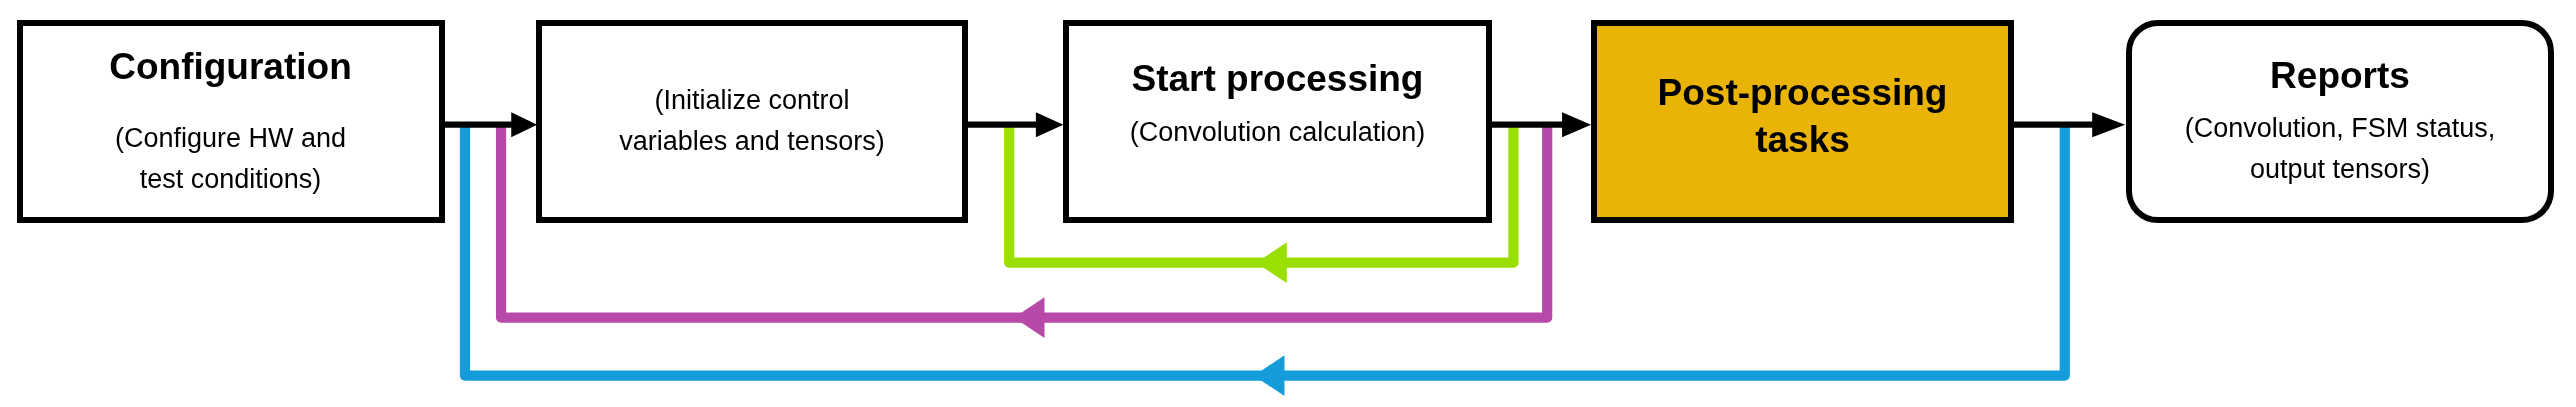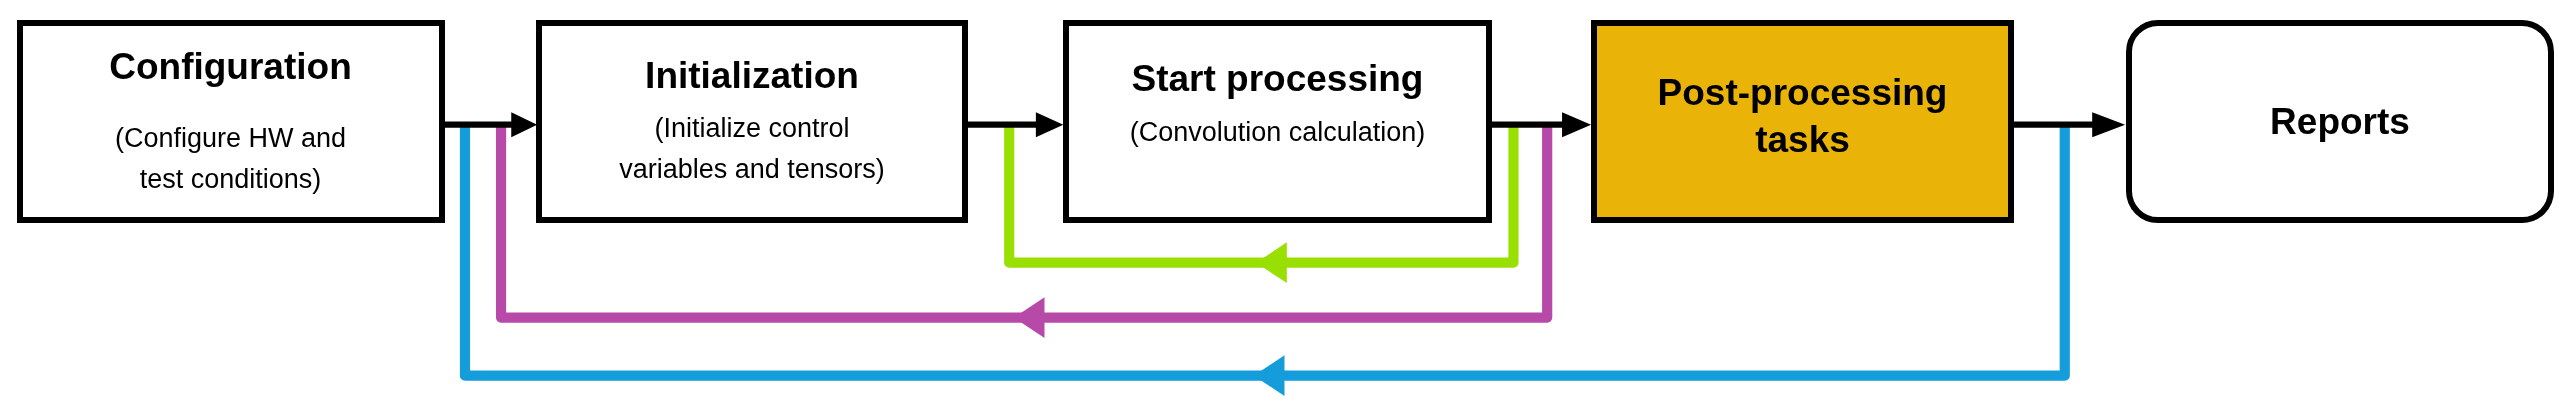--- a/index.html
+++ b/index.html
@@ -100,34 +100,35 @@
     </g>
   </svg>
 
   <div class="node" id="node-configuration" style="border-color: rgb(0, 0, 0); background: rgb(255, 255, 255); color: rgb(0, 0, 0);">
     <div class="title">Configuration</div>
     <div class="subtitle">(Configure HW and
 test conditions)</div>
   </div>
 
   <div class="node" id="node-initialization" style="border-color: rgb(0, 0, 0); background: rgb(255, 255, 255); color: rgb(0, 0, 0);">
-    <div class="title">Initialization</div>
     <div class="subtitle">(Initialize control
 variables and tensors)</div>
   </div>
 
   <div class="node" id="node-start-processing" style="border-color: rgb(0, 0, 0); background: rgb(255, 255, 255); color: rgb(0, 0, 0);">
     <div class="title">Start processing</div>
     <div class="subtitle">(Convolution calculation)</div>
   </div>
 
   <div class="node" id="node-post-processing" style="border-color: rgb(0, 0, 0); background: #eab308; color: rgb(0, 0, 0);">
     <div class="title">Post-processing
 tasks</div>
     <div class="subtitle"></div>
   </div>
 
   <div class="node" id="node-reports" style="border-color: rgb(0, 0, 0); background: rgb(255, 255, 255); color: rgb(0, 0, 0);">
     <div class="title">Reports</div>
+    <div class="subtitle">(Convolution, FSM status,
+output tensors)</div>
   </div>
 
 </div>
 
 
 </body></html>

